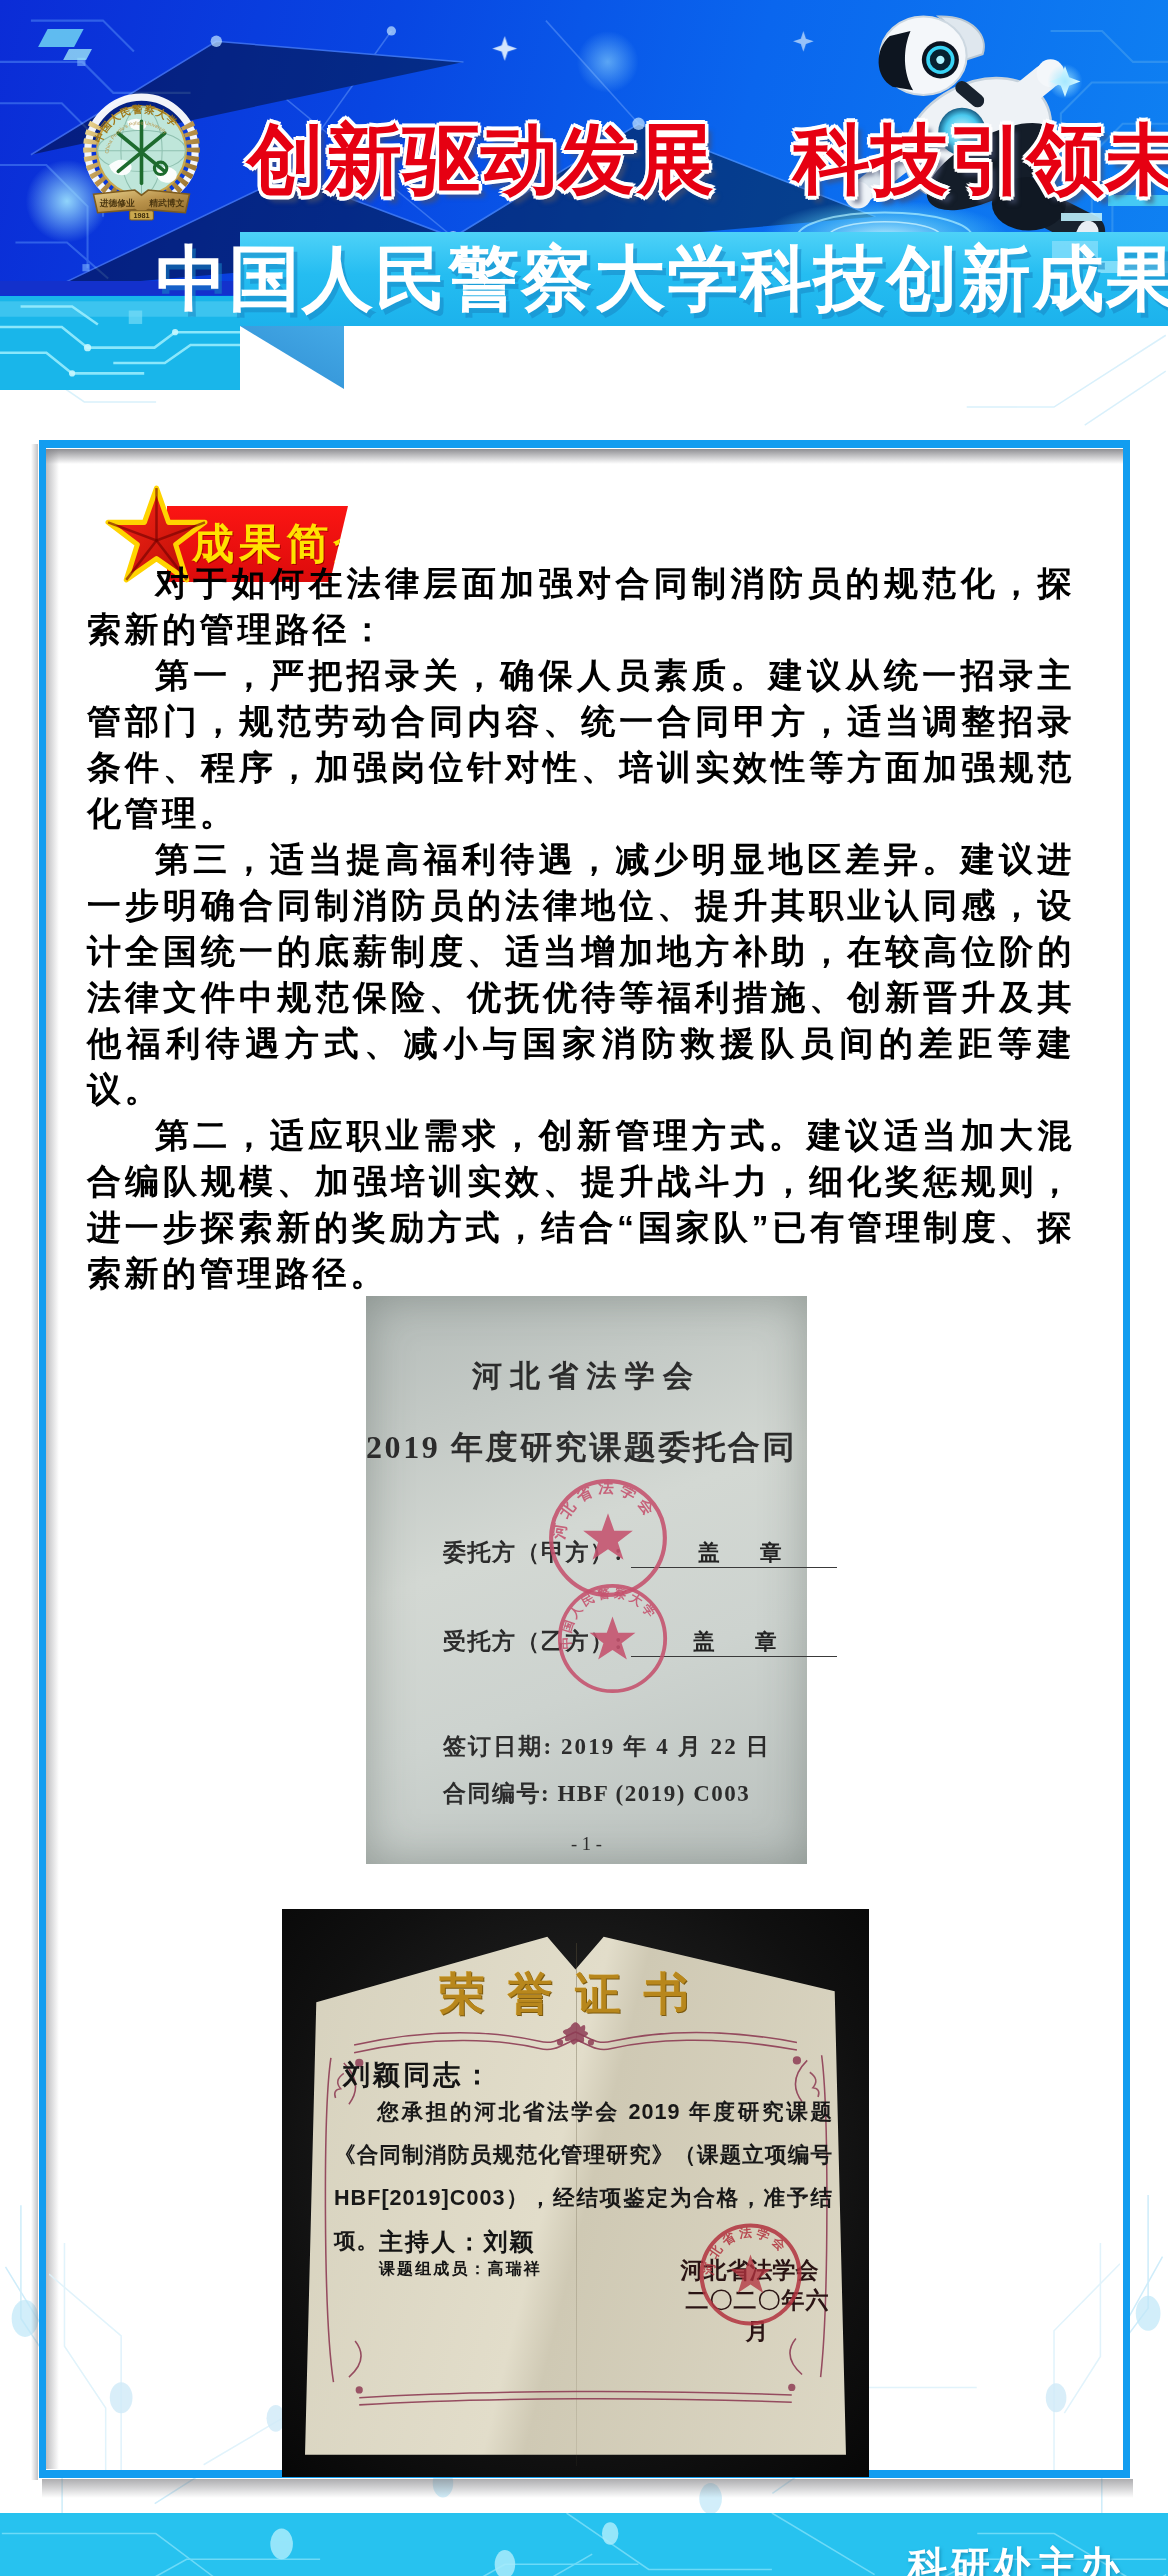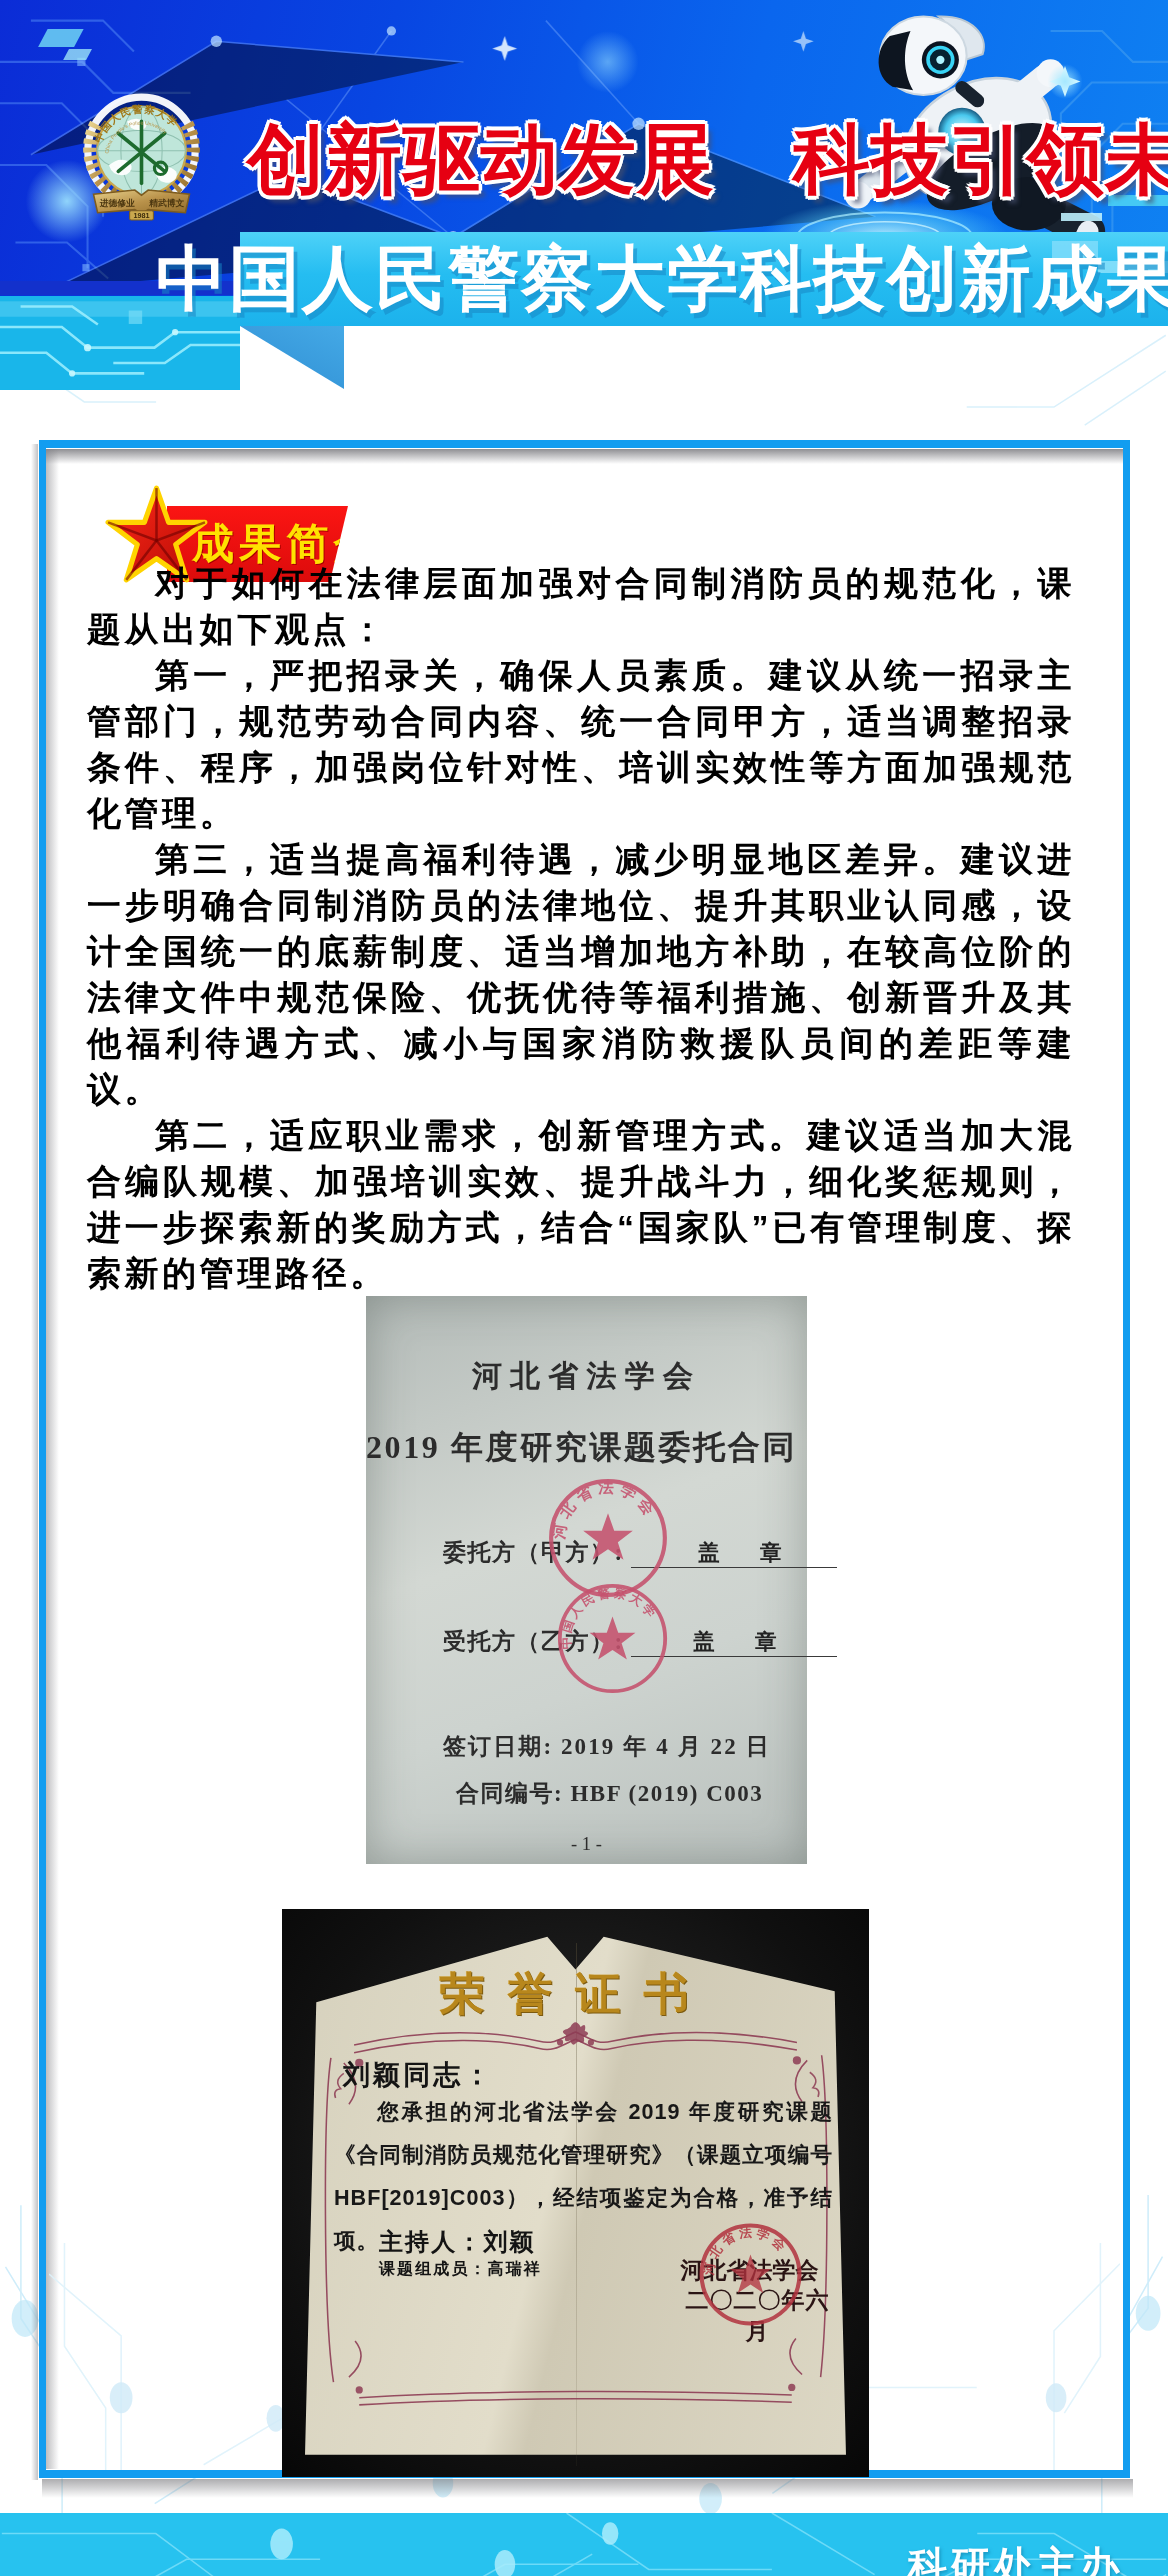--- a/index.html
+++ b/index.html
@@ -64,21 +64,21 @@
   .photo-contract{position:absolute;left:366px;top:1296px;width:441px;height:568px;
         background:linear-gradient(160deg,#b4bbb8 0%,#d3d8d3 42%,#cdd3cf 65%,#b9c0bd 100%);
         box-shadow:inset 0 0 46px rgba(55,65,60,.35);font-family:"Liberation Serif",serif;color:#2c2c2c;}
   .pc-org{position:absolute;left:0;top:60px;width:100%;text-align:center;font-size:30px;font-weight:700;letter-spacing:8.2px;}
   .pc-title{position:absolute;left:0;top:130px;width:100%;font-size:32px;font-weight:700;letter-spacing:2.6px;}
   .pc-line{position:absolute;font-size:23px;font-weight:700;letter-spacing:1.5px;white-space:nowrap;}
   .pc-underline{display:inline-block;width:206px;border-bottom:1.5px solid #3a3a3a;position:relative;height:27px;vertical-align:bottom;}
   .pc-underline i{font-style:normal;position:absolute;top:-2.1px;font-size:21.6px;color:#222;}
   .pc-seal{position:absolute;opacity:.88;}
   .pc-date{position:absolute;left:77px;top:435px;font-size:23px;font-weight:700;letter-spacing:2.1px;}
-  .pc-no{position:absolute;left:77px;top:482px;font-size:23px;font-weight:700;letter-spacing:1.5px;margin-left:13px;}
+  .pc-no{position:absolute;left:77px;top:482px;font-size:23px;font-weight:700;letter-spacing:1.5px;}
   .pc-page{position:absolute;left:0;top:538px;width:100%;text-align:center;font-size:18.5px;}
 
   
   .photo-cert{position:absolute;left:282px;top:1909px;width:587px;height:568px;
         background:radial-gradient(circle at 50% 45%,#2e2e2e 0%,#101010 70%,#070707 100%);}
   .cert-paper{position:absolute;left:2%;top:2%;width:96%;height:96%;
         background:linear-gradient(104deg,#d6d1bd 0%,#e2ddca 46%,#cfc9b4 52%,#ddd8c5 100%);
         clip-path:polygon(4% 15%,45% 3%,50% 9%,55% 3%,96% 13%,98% 98%,2% 98%);}
   .cert-fold{position:absolute;left:50%;top:6%;width:1.5px;height:92%;
         background:linear-gradient(180deg,rgba(95,85,60,.4),rgba(95,85,60,.12));}
@@ -349,21 +349,21 @@
     <g stroke="rgba(110,0,0,.6)" stroke-width="2.5">
       <line x1="55" y1="6" x2="55" y2="58"></line>
         <line x1="103" y1="40" x2="55" y2="58"></line>
       <line x1="85" y1="97" x2="55" y2="58"></line>
         <line x1="25" y1="97" x2="55" y2="58"></line>
         <line x1="7" y1="40" x2="55" y2="58"></line>
     </g>
   </svg>
 
   <div class="intro">
-    <p>对于如何在法律层面加强对合同制消防员的规范化，课题从出如下观点：</p>
+    <p>对于如何在法律层面加强对合同制消防员的规范化，探索新的管理路径：</p>
     <p>第一，严把招录关，确保人员素质。建议从统一招录主管部门，规范劳动合同内容、统一合同甲方，适当调整招录条件、程序，加强岗位针对性、培训实效性等方面加强规范化管理。</p>
     <p>第三，适当提高福利待遇，减少明显地区差异。建议进一步明确合同制消防员的法律地位、提升其职业认同感，设计全国统一的底薪制度、适当增加地方补助，在较高位阶的法律文件中规范保险、优抚优待等福利措施、创新晋升及其他福利待遇方式、减小与国家消防救援队员间的差距等建议。</p>
     <p>第二，适应职业需求，创新管理方式。建议适当加大混合编队规模、加强培训实效、提升战斗力，细化奖惩规则，进一步探索新的奖励方式，结合“国家队”已有管理制度、探索新的管理路径。</p>
   </div>
 
   <div class="photo-contract">
     <div class="pc-org">河北省法学会</div>
     <div class="pc-title">2019 年度研究课题委托合同</div>
 
     <div class="pc-line" style="left:77px;top:241px;">

